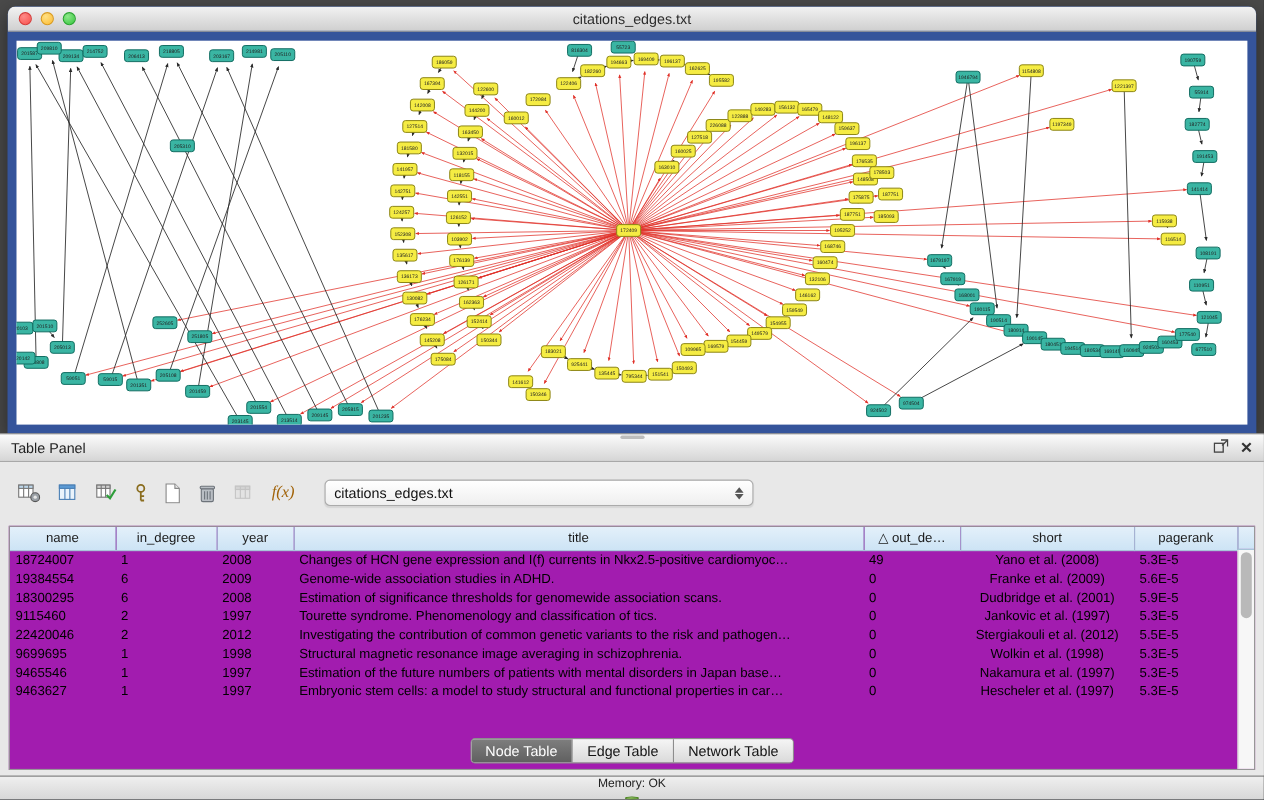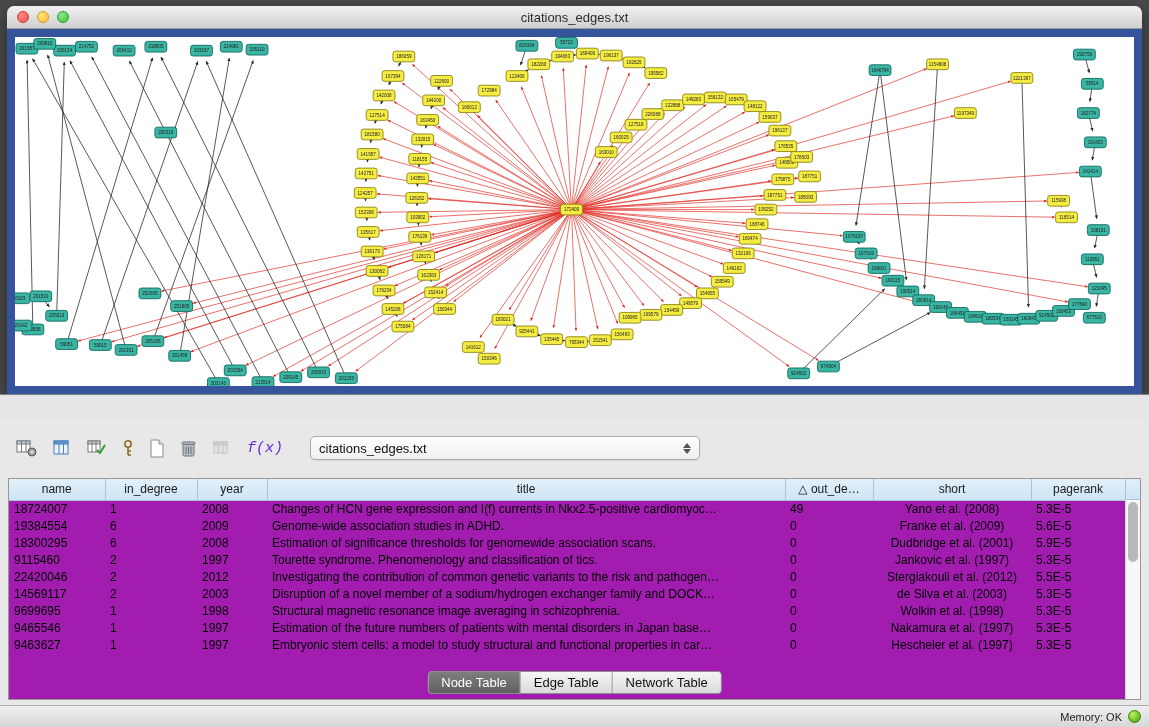--- a/index.html
+++ b/index.html
@@ -30,21 +30,21 @@
                 border-bottom:1px solid #a8a8a8;display:flex;align-items:center;
                 padding:0 10px;font-size:13px;color:#222;position:relative;}
   .splitter-dot{position:absolute;top:1px;left:50%;width:22px;height:3px;border-radius:2px;
                 background:#bdbdbd;transform:translateX(-50%);}
   .ph-icons{margin-left:auto;display:flex;align-items:center;gap:10px;}
   .ph-close{font-size:14px;font-weight:bold;color:#333;line-height:1;cursor:default;}
   .panel-body{position:absolute;left:0;right:0;top:25px;bottom:0;background:#e8e8e8;}
 
   .tbl-toolbar{height:56px;display:flex;align-items:center;padding:0 14px;gap:11px;}
   .tool-btn{background:none;border:none;padding:2px;display:flex;align-items:center;cursor:default;}
-  .fx{font-family:Liberation Mono, monospace;font-style:italic;font-size:15px;color:#6d28d9;}
+  .fx{font-family:Liberation Serif, serif;font-style:italic;font-size:15px;color:#a16207;}
 
   .select{margin-left:14px;width:390px;height:24px;border:1px solid #ababab;border-radius:5px;
           background:linear-gradient(#ffffff,#efefef);display:flex;align-items:center;
           padding:0 8px;font-size:13px;color:#111;box-shadow:0 1px 1px rgba(0,0,0,.08);}
   .sel-arrows{margin-left:auto;display:flex;flex-direction:column;gap:1px;}
   .sel-arrows i{display:block;width:0;height:0;border-left:4px solid transparent;border-right:4px solid transparent;}
   .sel-arrows .up{border-bottom:5px solid #555;}
   .sel-arrows .down{border-top:5px solid #555;}
 
   .table-wrap{position:absolute;left:8px;right:8px;top:58px;height:222px;background:#a21caf;
@@ -65,21 +65,21 @@
   .tabs{position:absolute;bottom:11px;left:50%;transform:translateX(-50%);display:flex;
         border:1px solid #8d8d8d;border-radius:4px;overflow:hidden;background:#e0e0e0;}
   .tab{font-family:Liberation Sans, sans-serif;font-size:13px;padding:3px 13px;color:#111;
        background:linear-gradient(#f5f5f5,#dadada);border:none;border-right:1px solid #8d8d8d;cursor:default;}
   .tab:last-child{border-right:none;}
   .tab.active{background:linear-gradient(#7e7e7e,#606060);color:#fff;}
 
   
   .statusbar{position:absolute;left:0;right:0;bottom:0;height:22px;
              background:linear-gradient(#efefef,#d7d7d7);border-top:1px solid #adadad;
-             display:flex;align-items:center;justify-content:flex-end;padding:0 8px;gap:6px;}
+             display:flex;align-items:center;justify-content:flex-end;padding:0 8px;gap:6px;flex-direction:column;}
   .mem-label{font-size:11px;color:#222;}
   .mem-dot{width:13px;height:13px;border-radius:50%;border:1px solid #3f7d12;
            background:radial-gradient(circle at 35% 30%,#c4f36a,#6cc220 60%,#4d9e12);}
 </style>
 </head>
 <body>
 
 <div class="screen">
 
   <div class="net-window">
@@ -856,20 +856,34 @@
           </g>
           <g>
             <rect x="1077" y="282.5" width="22" height="11" rx="2.5" fill="#3ab5a3" stroke="#0f6b60" stroke-width="0.9"></rect>
             <text x="1088" y="289.7" text-anchor="middle" font-size="4.6" font-family="Liberation Sans, sans-serif" fill="#222">677510</text>
           </g>
         </svg>
     </div>
   </div>
 
   <div class="table-panel">
+    <div class="panel-header">
+      <span class="splitter-dot"></span>
+      <span>Table Panel</span>
+      <span class="ph-icons">
+        <span>
+          <svg width="14" height="13">
+              <rect x="1" y="4" width="8" height="8" fill="none" stroke="#444" stroke-width="1.2"></rect>
+              <path d="M7 1 h6 v6" fill="none" stroke="#444" stroke-width="1.2"></path>
+              <line x1="13" y1="1" x2="8" y2="6" stroke="#444" stroke-width="1.2"></line>
+            </svg>
+        </span>
+        <span class="ph-close">✕</span>
+      </span>
+    </div>
 
     <div class="panel-body">
       <div class="tbl-toolbar">
         <button class="tool-btn">
           <svg width="21" height="18">
               <rect x="1" y="2" width="13" height="11" fill="#fff" stroke="#777"></rect>
               <rect x="1" y="2" width="13" height="3" fill="#bcd6ea" stroke="#777"></rect>
               <line x1="5.5" y1="2" x2="5.5" y2="13" stroke="#777"></line>
               <line x1="10" y1="2" x2="10" y2="13" stroke="#777"></line>
               <circle cx="16" cy="13" r="4" fill="#9aa0a6" stroke="#555"></circle>
@@ -999,29 +1013,20 @@
               <tr>
                 <td class="c0">22420046</td>
                 <td class="c1">2</td>
                 <td class="c2">2012</td>
                 <td class="c3">Investigating the contribution of common genetic variants to the risk and pathogen…</td>
                 <td class="c4">0</td>
                 <td class="c5">Stergiakouli et al. (2012)</td>
                 <td class="c6">5.5E-5</td>
               </tr>
               <tr>
-                <td class="c0">14569117</td>
-                <td class="c1">2</td>
-                <td class="c2">2003</td>
-                <td class="c3">Disruption of a novel member of a sodium/hydrogen exchanger family and DOCK…</td>
-                <td class="c4">0</td>
-                <td class="c5">de Silva et al. (2003)</td>
-                <td class="c6">5.3E-5</td>
-              </tr>
-              <tr>
                 <td class="c0">9699695</td>
                 <td class="c1">1</td>
                 <td class="c2">1998</td>
                 <td class="c3">Structural magnetic resonance image averaging in schizophrenia.</td>
                 <td class="c4">0</td>
                 <td class="c5">Wolkin et al. (1998)</td>
                 <td class="c6">5.3E-5</td>
               </tr>
               <tr>
                 <td class="c0">9465546</td>

